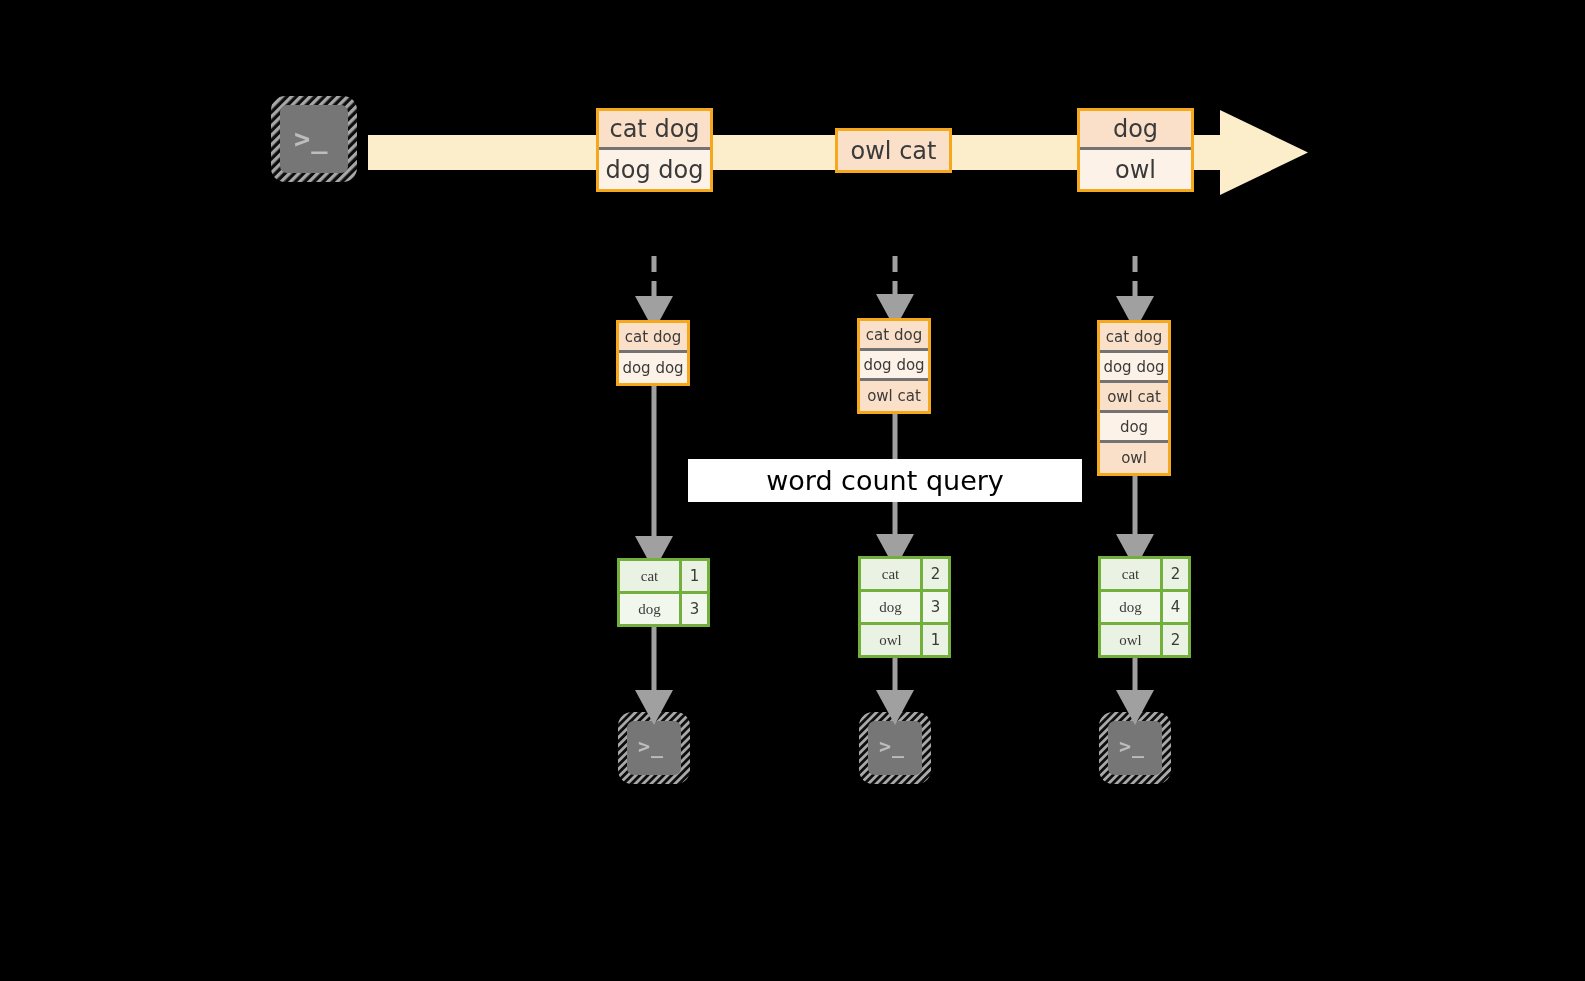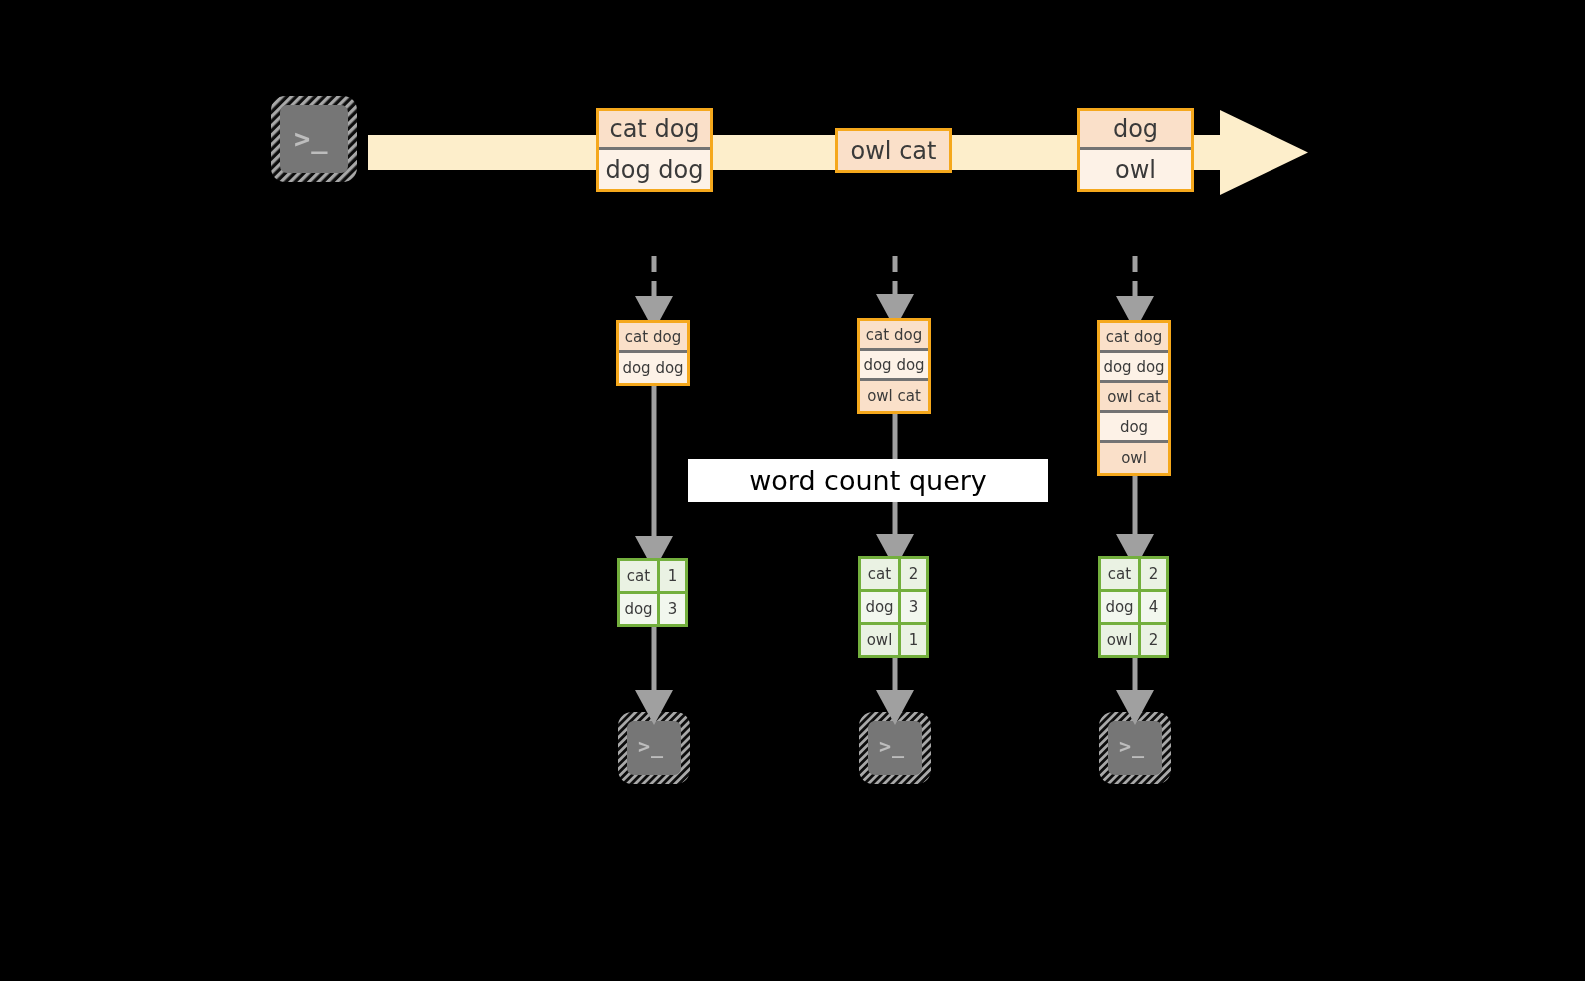--- a/index.html
+++ b/index.html
@@ -73,35 +73,35 @@
     border: 3px solid #73af3d;
     z-index: 5;
   }
   .res .row { display: flex; border-bottom: 3px solid #73af3d; }
   .res .row:last-child { border-bottom: none; }
   .res .k, .res .v {
     display: flex; align-items: center; justify-content: center;
     height: 30px; color: #3a3a3a; font-size: 15px;
     background: #eaf2e3;
   }
-  .res .k { width: 40px; border-right: 3px solid #73af3d; }
+  .res .k { width: 62px; border-right: 3px solid #73af3d; font-family: Liberation Serif, serif; }
   .res .v { width: 25px; }
   .res .row.light .k, .res .row.light .v { background: #f2f7ee; }
   #res-1 { left: 617px; top: 558px; }
   #res-2 { left: 858px; top: 556px; }
   #res-3 { left: 1098px; top: 556px; }
 
   
   #connectors { position: absolute; left: 0; top: 0; width: 1585px; height: 981px; z-index: 2; }
 
   
   #banner {
     position: absolute;
     left: 688px; top: 459px;
-    width: 360px; height: 43px;
+    width: 394px; height: 43px;
     background: #ffffff;
     display: flex; align-items: center; justify-content: center;
     color: #000000; font-size: 27px;
     z-index: 6;
   }
 </style>
 </head>
 <body>
 
 <div id="canvas">

